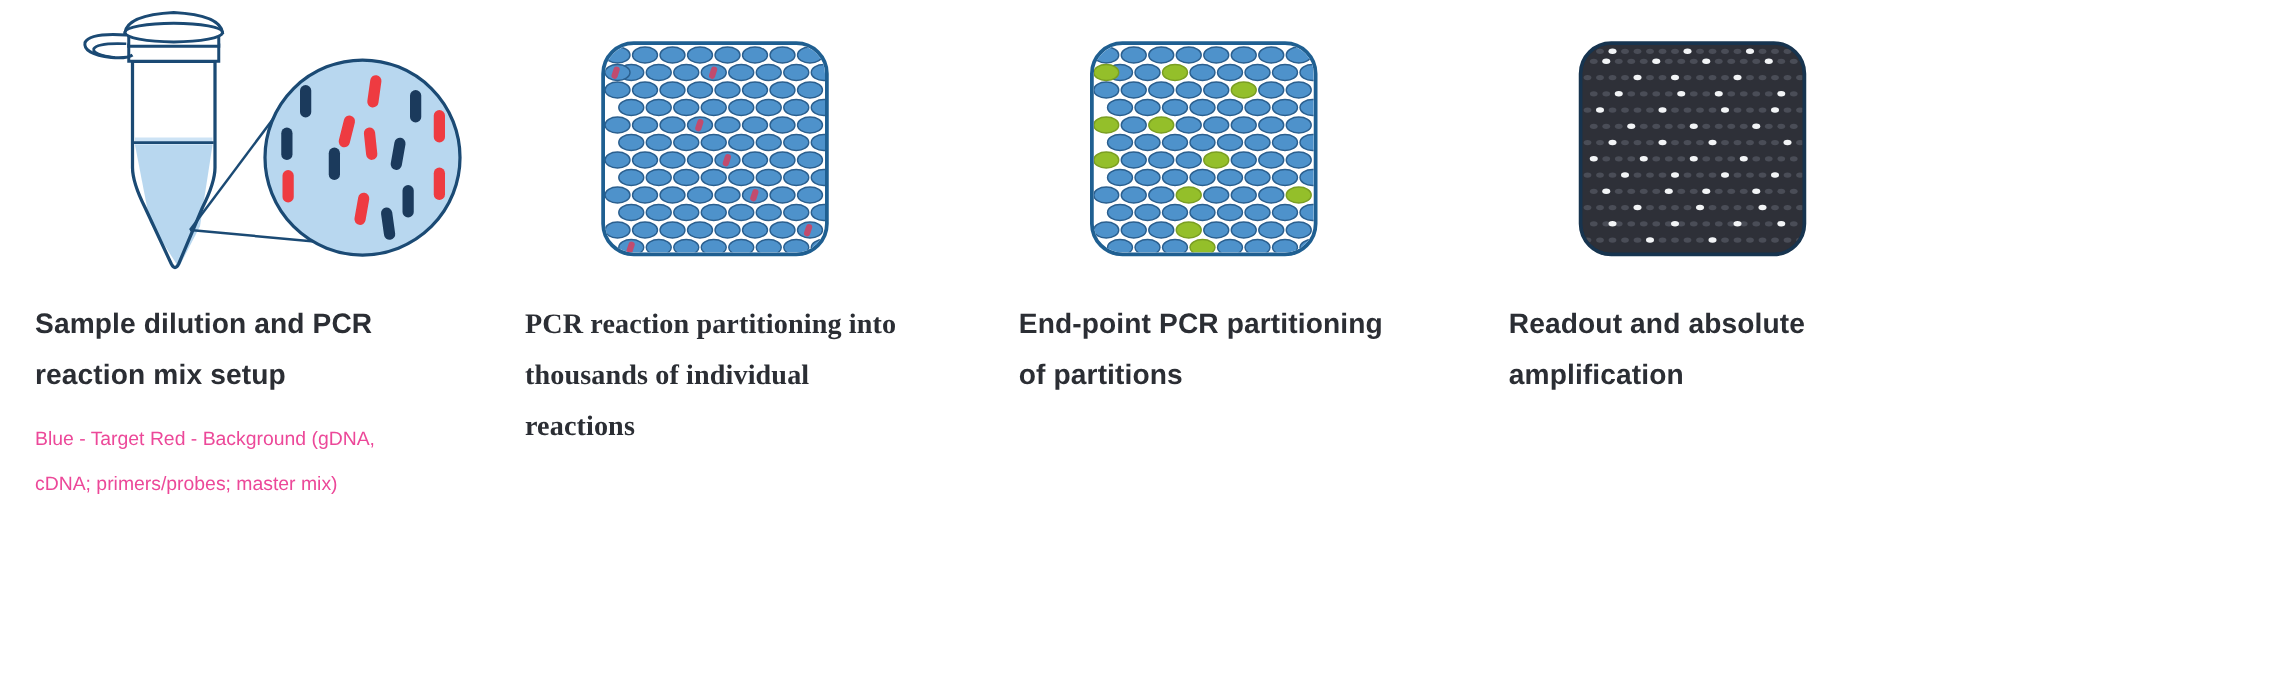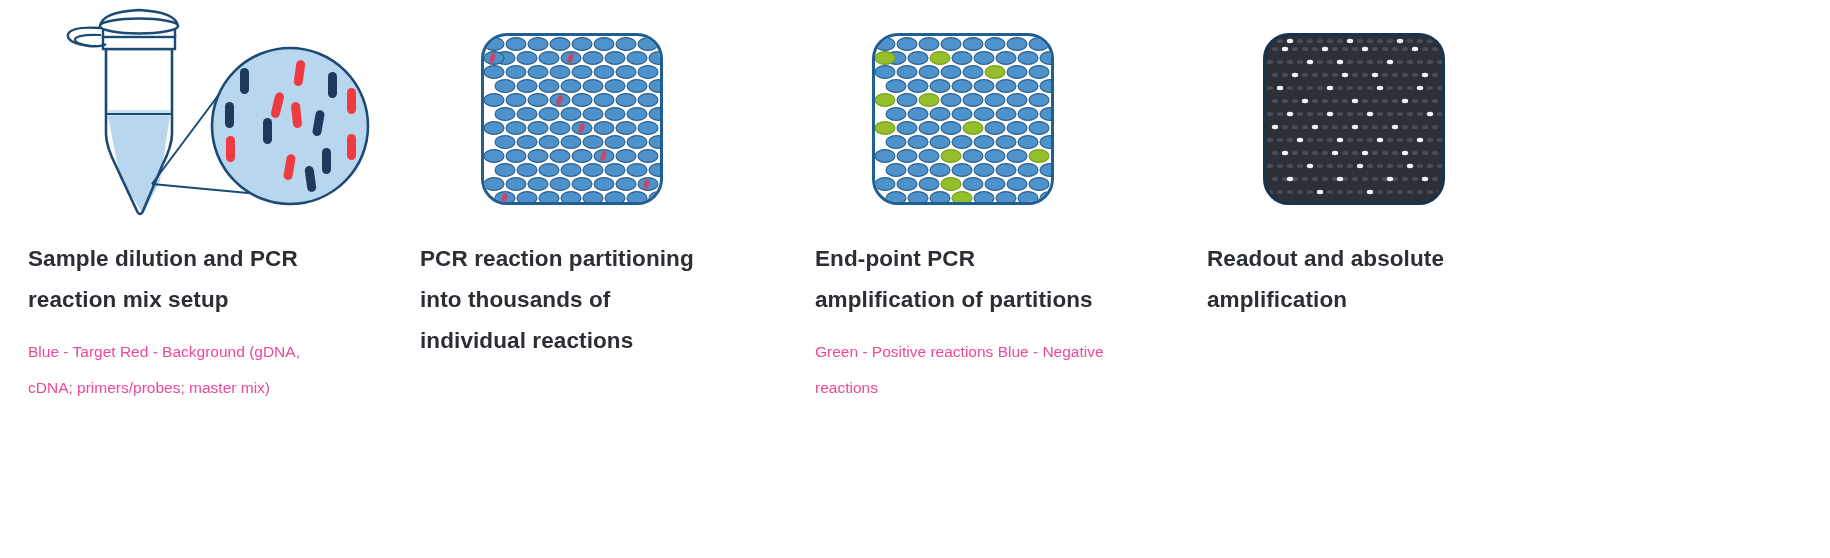--- a/index.html
+++ b/index.html
@@ -15,21 +15,21 @@
     display:flex;
     align-items:center;
   }
   .col{
     position:relative;
     width:400px;
     flex:0 0 400px;
     height:558px;
   }
   .col-1{margin-left:28px;}
-  .col-2{margin-left:-8px;}
+  .col-2{margin-left:-8px;font-family:Liberation Serif, serif;}
   .col-3{margin-left:-5px;}
   .col-4{margin-left:-8px;}
 
   .art{
     position:relative;
     height:222px;
     width:400px;
   }
   .heading{
     font-size:22.5px;
@@ -370,23 +370,22 @@
             <ellipse cx="98" cy="92" rx="10" ry="6.4"></ellipse>
             <ellipse cx="76" cy="120" rx="10" ry="6.4"></ellipse>
             <ellipse cx="164" cy="120" rx="10" ry="6.4"></ellipse>
             <ellipse cx="76" cy="148" rx="10" ry="6.4"></ellipse>
             <ellipse cx="87" cy="162" rx="10" ry="6.4"></ellipse>
           </g>
         </svg>
       </div>
     </div>
     <div class="gap-a"></div>
-    <h3 class="heading">End-point PCR amplification of partitions</h3>
+    <h3 class="heading">End-point PCR partitioning of partitions</h3>
     <div class="gap-b"></div>
-    <p class="body-text">Green - Positive reactions Blue - Negative reactions</p>
   </div>
 
   <div class="col col-4">
     <div class="art">
       <div class="chip chip-dark">
         <svg width="176" height="166" viewBox="0 0 176 166" xmlns="http://www.w3.org/2000/svg">
           <rect x="0" y="0" width="176" height="166" fill="#2e3038"></rect>
           <g id="dim" fill="#4a4d57">
 
             <g>

